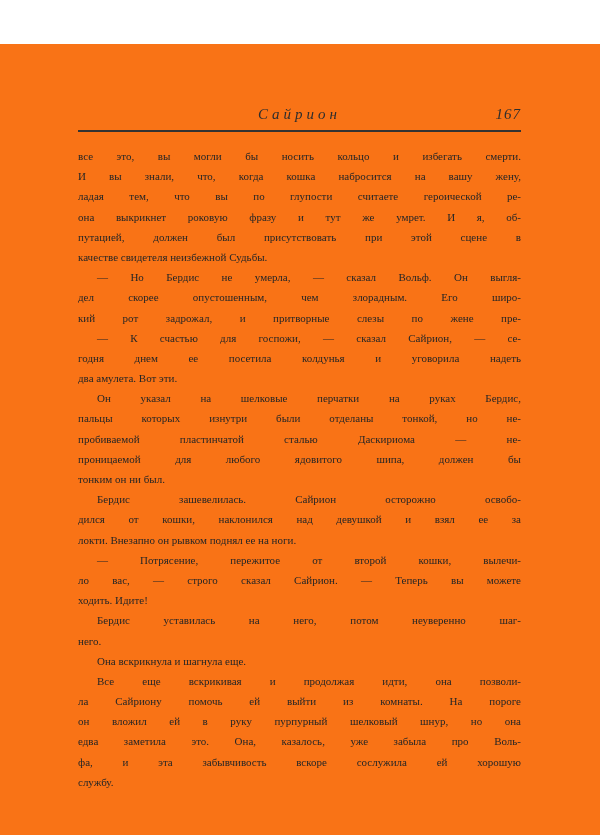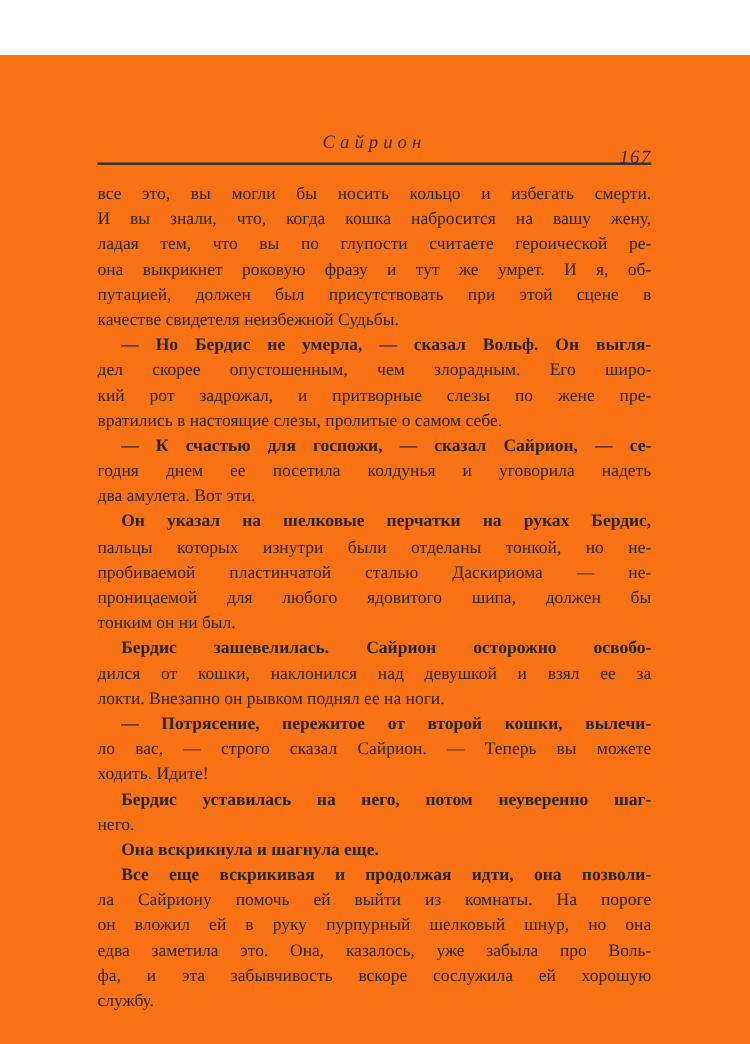--- a/index.html
+++ b/index.html
@@ -31,46 +31,45 @@
     font-size: 15px;
     line-height: 20px;
     color: #2e2e2e;
   }
   .head-title {
     letter-spacing: 4px;
   }
   .page-number {
     position: absolute;
     right: 0;
-    top: 12px;
+    top: 0;
     letter-spacing: 1px;
   }
   .header-rule {
     height: 0;
     border-top: 2px solid #333333;
     margin-top: 4px;
   }
   .page-body {
     margin-top: 14px;
-    font-size: 14px;
+    font-size: 11px;
   }
   .line {
     line-height: 20.2px;
     text-align: justify;
     text-align-last: justify;
     white-space: normal;
     overflow: hidden;
     height: 20.2px;
   }
   .line.last {
     text-align-last: left;
   }
   .line.indent {
     text-indent: 19px;
-    font-weight: bold;
   }
 </style>
 </head>
 <body>
 
 <div class="page">
   <div class="content">
     <div class="running-head">
       <span class="head-title">Сайрион</span>
       <span class="page-number">167</span>
@@ -79,21 +78,20 @@
     <div class="page-body">
         <div class="line">все это, вы могли бы носить кольцо и избегать смерти.</div>
         <div class="line">И вы знали, что, когда кошка набросится на вашу жену,</div>
         <div class="line">ладая тем, что вы по глупости считаете героической ре-</div>
         <div class="line">она выкрикнет роковую фразу и тут же умрет. И я, об-</div>
         <div class="line">путацией, должен был присутствовать при этой сцене в</div>
         <div class="line last">качестве свидетеля неизбежной Судьбы.</div>
         <div class="line indent">— Но Бердис не умерла, — сказал Вольф. Он выгля-</div>
         <div class="line">дел скорее опустошенным, чем злорадным. Его широ-</div>
         <div class="line">кий рот задрожал, и притворные слезы по жене пре-</div>
-        <div class="line last">вратились в настоящие слезы, пролитые о самом себе.</div>
         <div class="line indent">— К счастью для госпожи, — сказал Сайрион, — се-</div>
         <div class="line">годня днем ее посетила колдунья и уговорила надеть</div>
         <div class="line last">два амулета. Вот эти.</div>
         <div class="line indent">Он указал на шелковые перчатки на руках Бердис,</div>
         <div class="line">пальцы которых изнутри были отделаны тонкой, но не-</div>
         <div class="line">пробиваемой пластинчатой сталью Даскириома — не-</div>
         <div class="line">проницаемой для любого ядовитого шипа, должен бы</div>
         <div class="line last">тонким он ни был.</div>
         <div class="line indent">Бердис зашевелилась. Сайрион осторожно освобо-</div>
         <div class="line">дился от кошки, наклонился над девушкой и взял ее за</div>

